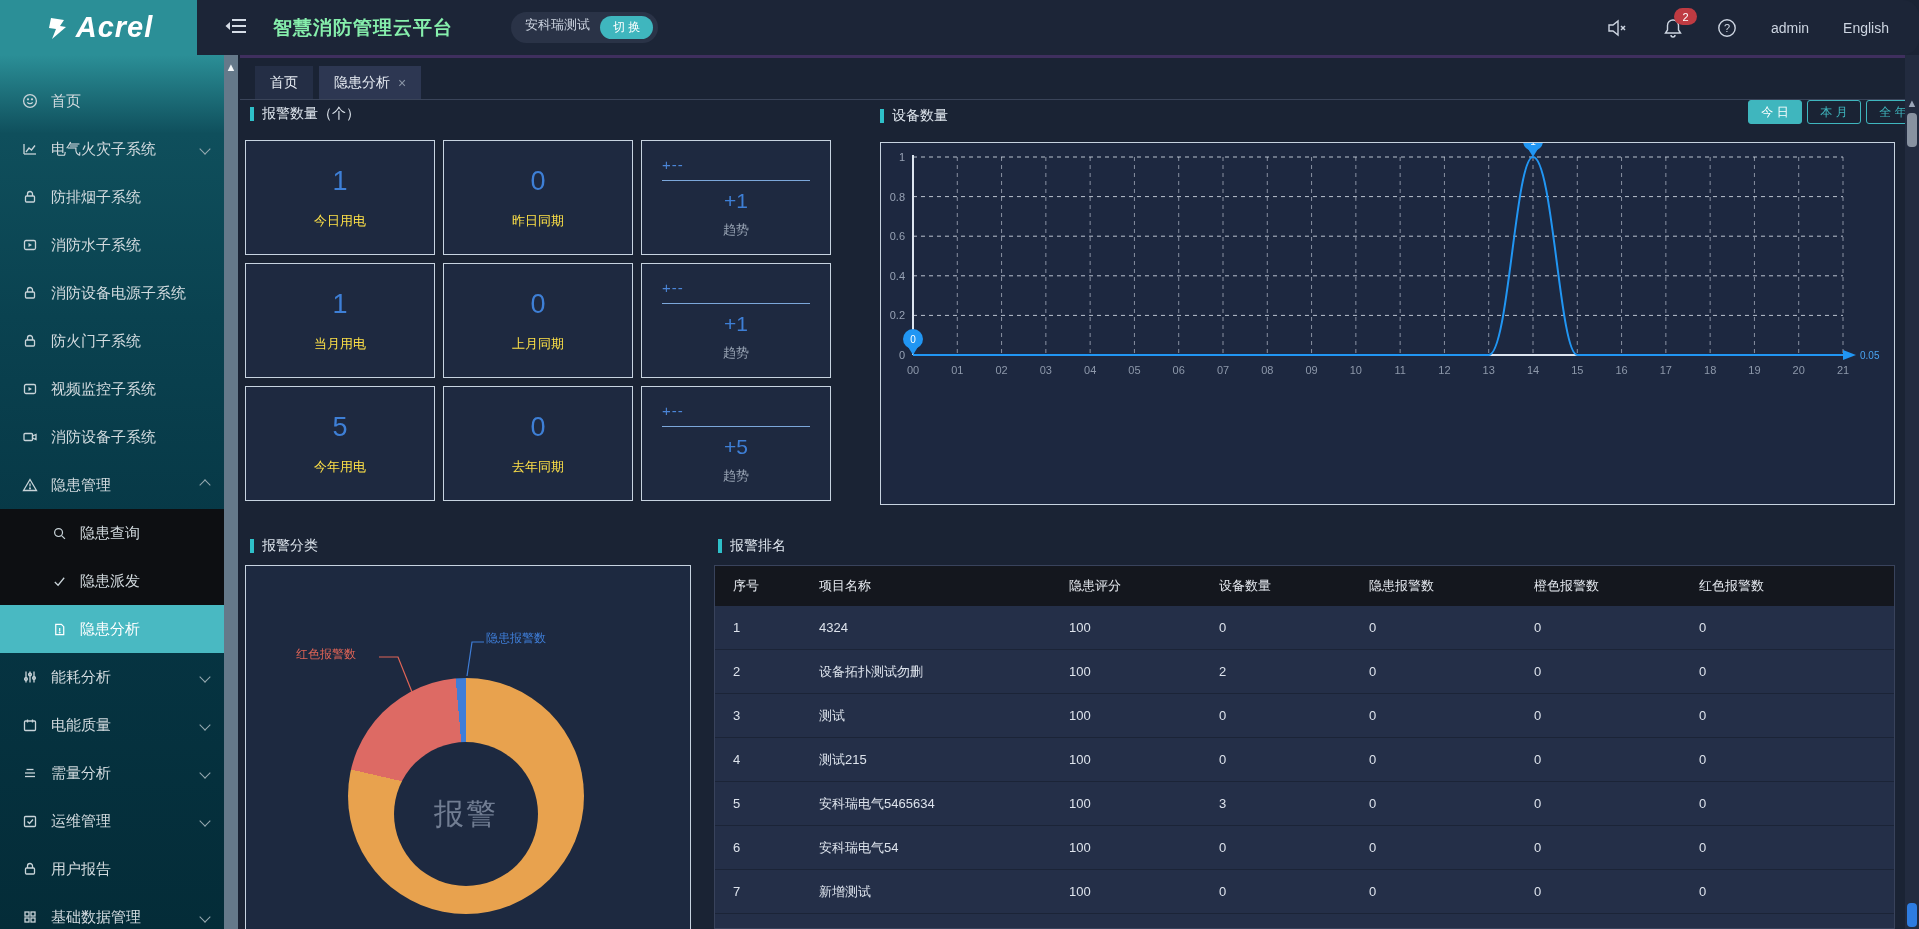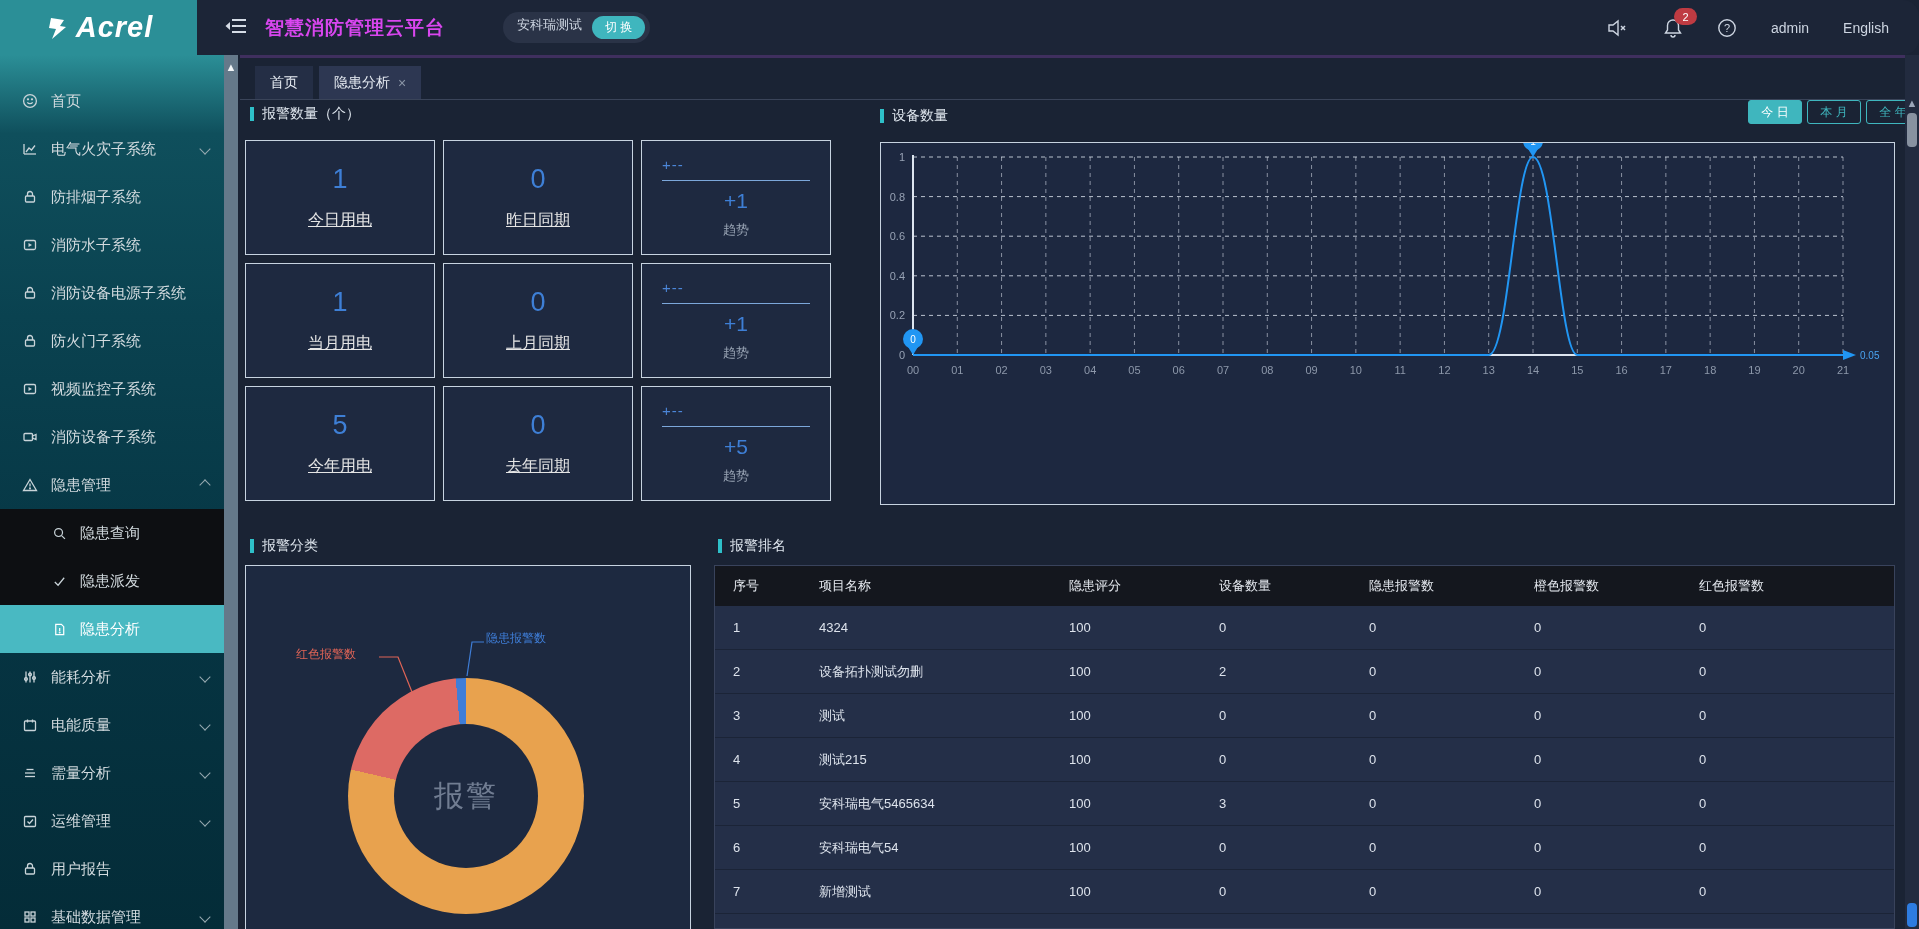--- a/index.html
+++ b/index.html
@@ -4,21 +4,21 @@
 <style>
   html,body{margin:0;padding:0;background:#10182a;}
   body{font-family:"Liberation Sans","DejaVu Sans",sans-serif;}
   #app{position:relative;width:1919px;height:929px;overflow:hidden;background:#1a2334;}
 
   
   .header{position:absolute;left:0;top:0;width:1919px;height:55px;background:#1c2537;display:flex;align-items:center;z-index:5;border-radius:16px;}
   .logo-block{width:197px;height:55px;background:#2b8f97;display:flex;align-items:center;justify-content:center;gap:6px;color:#fff;flex:none;}
   .logo-text{font-size:29px;font-weight:bold;font-style:italic;letter-spacing:1px;}
   .collapse-btn{margin-left:28px;cursor:pointer;flex:none;}
-  .app-title{color:#d946ef;font-size:19px;font-weight:bold;margin-left:18px;letter-spacing:1px;text-align:center;}
+  .app-title{color:#86efac;font-size:19px;font-weight:bold;margin-left:26px;letter-spacing:1px;text-align:center;}
   .project-pill{margin-left:58px;display:flex;background:#2a3347;border-radius:16px;padding:4px 5px 4px 14px;}
   .project-name{color:#cdd5e1;font-size:13px;}
   .switch-btn{margin-left:10px;background:#3fb6be;color:#fff;font-size:12px;border-radius:12px;padding:3px 13px;cursor:pointer;}
   .header-right{margin-left:auto;display:flex;align-items:center;gap:34px;padding-right:30px;}
   .h-icon{position:relative;display:flex;align-items:center;cursor:pointer;}
   .badge{position:absolute;top:-9px;left:11px;min-width:17px;height:17px;background:#bf3b42;border-radius:9px;color:#fff;font-size:11px;display:flex;align-items:center;justify-content:center;padding:0 3px;}
   .h-text{color:#cdd5e1;font-size:14px;cursor:pointer;}
 
   
   .sidebar{position:absolute;left:0;top:55px;width:224px;bottom:0;background:linear-gradient(180deg,#2b8f97 0%,#0f4f5c 9%,#0a4250 30%,#063543 62%,#042c38 100%);z-index:4;}
@@ -46,36 +46,36 @@
   .tab.active{background:#2d3752;}
   .tab-close{color:#8b95a6;font-size:14px;cursor:pointer;}
 
   .panel-title{position:absolute;display:flex;align-items:center;gap:8px;color:#dfe6ee;font-size:14px;}
   .panel-title .bar{width:4px;height:14px;background:#2ec0c9;}
 
   
   .stats{position:absolute;left:5px;top:85px;display:grid;grid-template-columns:repeat(3,190px);grid-auto-rows:115px;gap:8px;}
   .card{background:#1e2940;border:1px solid #c7d3e0;display:flex;flex-direction:column;align-items:center;justify-content:center;}
   .card-value{color:#3e7fd6;font-size:27px;}
-  .card-label{color:#e5e5e5;font-size:16px;margin-top:15px;text-decoration:underline;}
+  .card-label{color:#fde047;font-size:13px;margin-top:15px;}
   .trend-num{color:#4c86d8;font-size:15px;letter-spacing:1px;}
   .frac-line{width:148px;height:1px;background:#7ca7da;margin:7px auto 8px;}
   .trend-delta{color:#3e7fd6;font-size:21px;text-align:center;}
   .trend-label{color:#9aa5b5;font-size:13px;text-align:center;margin-top:8px;}
 
   
   .range-btns{position:absolute;left:1508px;top:45px;display:flex;gap:5px;}
   .range-btn{min-width:40px;height:22px;display:flex;align-items:center;justify-content:center;font-size:12px;color:#3fb6be;border:1px solid #3fb6be;border-radius:3px;cursor:pointer;padding:0 6px;}
   .range-btn.active{background:#3fb6be;color:#fff;border-color:#3fb6be;}
   .chart-panel{position:absolute;left:640px;top:87px;width:1013px;height:361px;border:1px solid #c7d3e0;background:#1d2840;}
 
   
   .donut-panel{position:absolute;left:5px;top:510px;width:444px;height:364px;border:1px solid #c7d3e0;background:#1d2940;}
   .donut{position:absolute;left:102px;top:112px;width:236px;height:236px;border-radius:50%;}
-  .donut-hole{position:absolute;left:46px;top:46px;width:144px;height:144px;border-radius:50%;background:#1d2940;display:flex;align-items:center;justify-content:center;}
+  .donut-hole{position:absolute;left:46px;top:64px;width:144px;height:144px;border-radius:50%;background:#1d2940;display:flex;align-items:center;justify-content:center;}
   .donut-center{color:#717d92;font-size:30px;letter-spacing:2px;}
   .donut-label{position:absolute;font-size:12px;}
   .donut-label.red{left:50px;top:80px;}
   .donut-label.blue{left:240px;top:64px;}
   .donut-overlay{position:absolute;left:0;top:0;pointer-events:none;}
 
   
   .table-panel{position:absolute;left:474px;top:510px;width:1181px;height:364px;border:1px solid #39435c;background:#242f48;box-sizing:border-box;overflow:hidden;}
   .rank-header{display:grid;grid-template-columns:86px 250px 150px 150px 165px 165px 1fr;height:40px;background:#14171e;align-items:center;color:#e6eaf0;font-size:13px;}
   .rank-row{display:grid;grid-template-columns:86px 250px 150px 150px 165px 165px 1fr;height:43px;align-items:center;color:#dde3ec;font-size:13px;border-bottom:1px solid #1b2437;cursor:default;}

